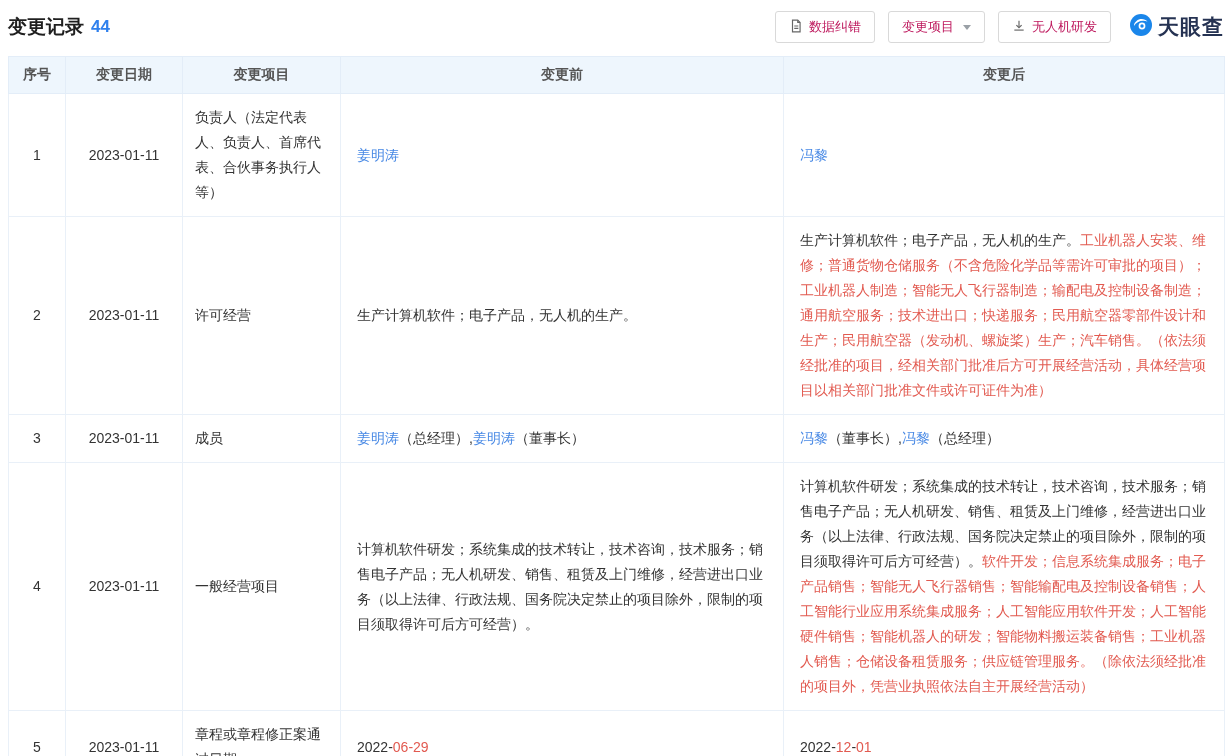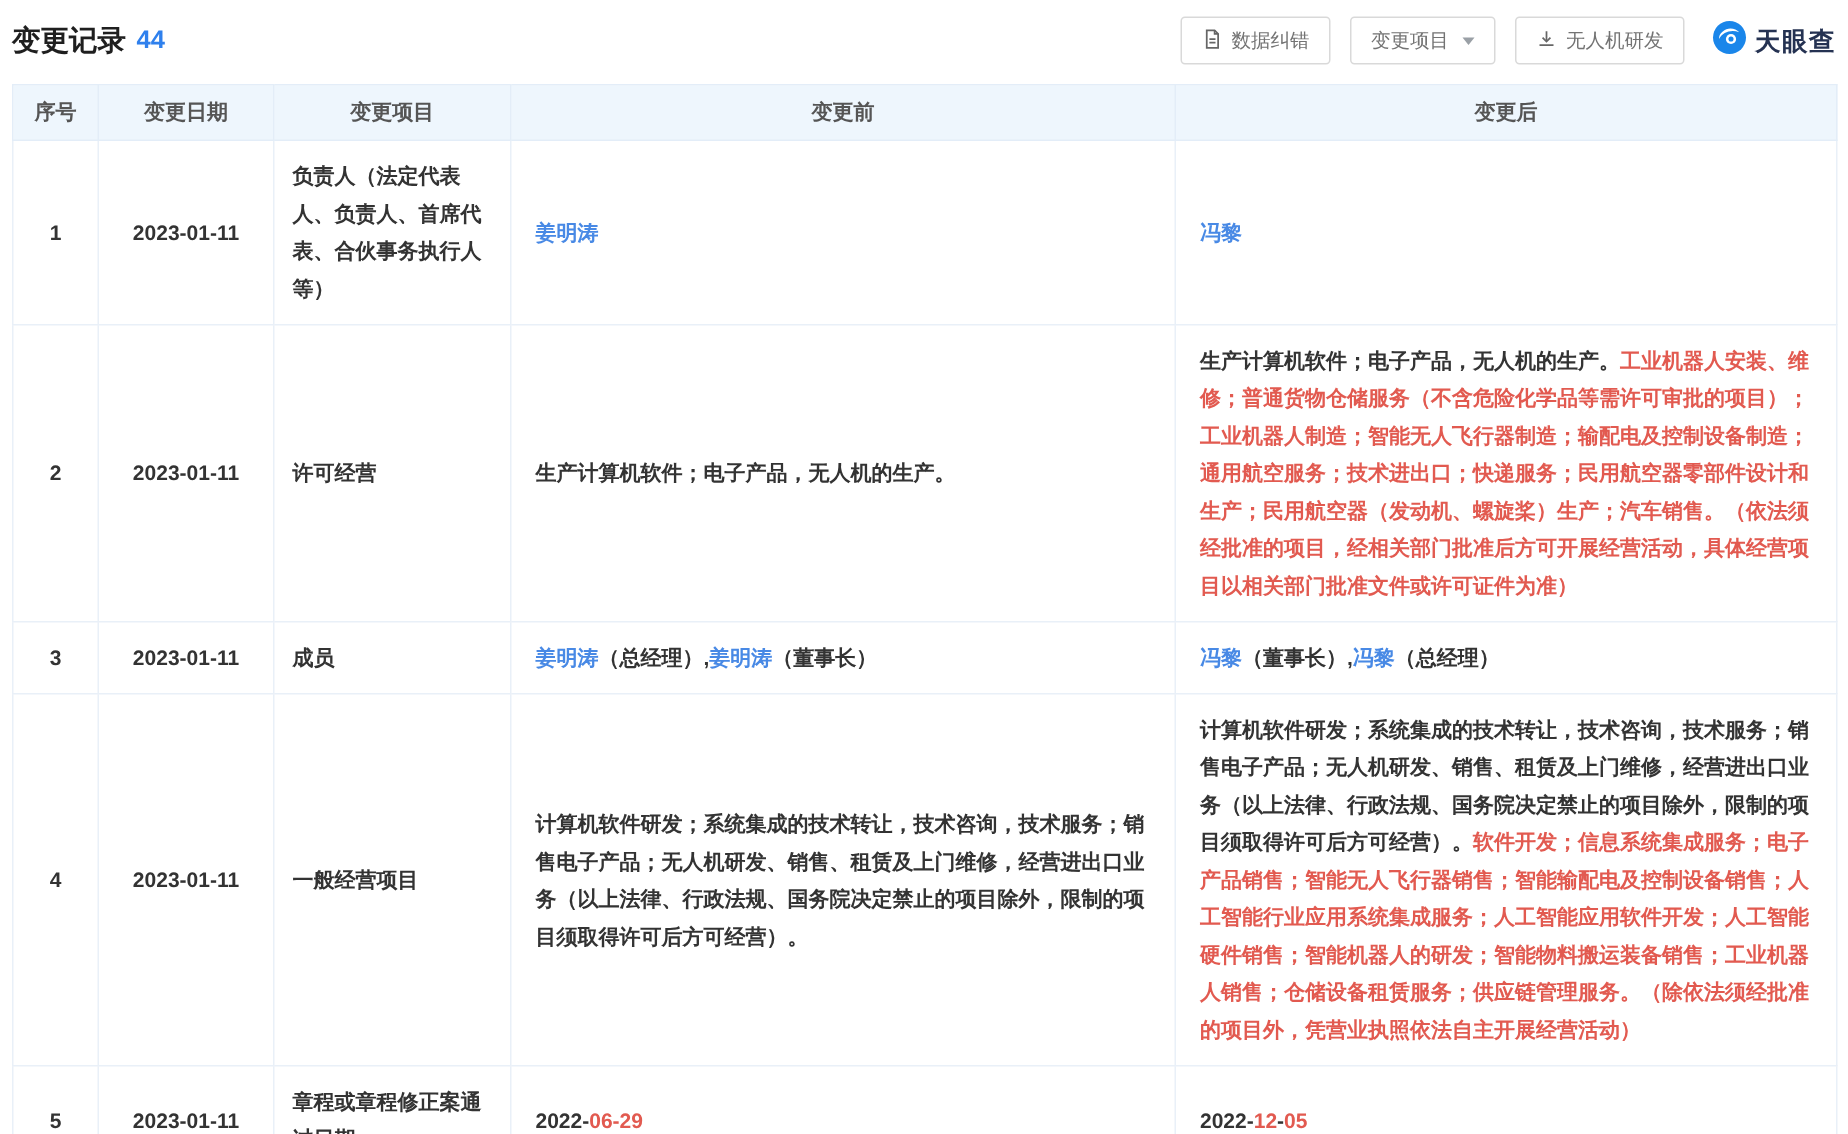--- a/index.html
+++ b/index.html
@@ -6,32 +6,32 @@
   html,body { width:1232px; height:756px; overflow:hidden; background:#fff;
     font-family:"Liberation Sans","DejaVu Sans",sans-serif; }
   .topbar { display:flex; align-items:center; padding:11px 8px 13px 8px; }
   .page-title { font-size:19px; font-weight:bold; color:#1f1f1f; }
   .record-count { font-size:17px; font-weight:bold; color:#2f80ed; margin-left:7px; }
   .notify-btn { margin-left:16px; display:inline-flex; align-items:center; gap:5px;
     background:#fffbee; border:1px solid #f8e2ae; color:#f5a623; font-size:13px;
     padding:4px 10px; border-radius:3px; cursor:pointer; }
   .spacer { flex:1; }
   .tool-btn { display:inline-flex; align-items:center; gap:6px; border:1px solid #d9d9d9;
-    background:#fff; color:#737373; font-size:13px; padding:6px 13px; border-radius:3px;
+    background:#fff; color:#be185d; font-size:13px; padding:6px 13px; border-radius:3px;
     margin-left:13px; cursor:pointer; white-space:nowrap; }
   .caret-down { width:0; height:0; border-left:4px solid transparent;
     border-right:4px solid transparent; border-top:5px solid #9aa0a6; margin-left:3px; }
   .logo { display:flex; align-items:center; gap:5px; margin-left:18px; }
-  .logo-text { font-size:17px; font-weight:bold; color:#253252; letter-spacing:1px; }
+  .logo-text { font-size:21px; font-weight:bold; color:#253252; letter-spacing:1px; }
 
   table.change-table { border-collapse:collapse; table-layout:fixed; width:1216px; margin:0 8px; }
   .change-table th { background:#eef6fd; border:1px solid #e3edf8; font-weight:bold;
     color:#555; font-size:14px; padding:9px 4px; text-align:center; }
   .change-table td { border:1px solid #e9f0f8; font-size:14px; color:#333;
-    padding:11px 10px; line-height:25px; vertical-align:middle; word-break:break-all;font-weight:bold; }
+    padding:11px 10px; line-height:25px; vertical-align:middle; word-break:break-all; }
   td.col-no, td.col-date { text-align:center; }
   td.col-item { padding:11px 12px; }
   td.col-before, td.col-after { padding:11px 16px; }
   .seg-red { color:#e25a50; }
   .seg-plain { color:#333; }
   .person-link { color:#4889e5; cursor:pointer; text-decoration:none; }
   .icon-svg { display:inline-block; vertical-align:middle; }
 </style>
 </head>
 <body>
@@ -127,16 +127,16 @@
         <td class="col-date">2023-01-11</td>
         <td class="col-item">一般经营项目</td>
         <td class="col-before"><span class="seg-plain">计算机软件研发；系统集成的技术转让，技术咨询，技术服务；销售电子产品；无人机研发、销售、租赁及上门维修，经营进出口业务（以上法律、行政法规、国务院决定禁止的项目除外，限制的项目须取得许可后方可经营）。</span></td>
         <td class="col-after"><span class="seg-plain">计算机软件研发；系统集成的技术转让，技术咨询，技术服务；销售电子产品；无人机研发、销售、租赁及上门维修，经营进出口业务（以上法律、行政法规、国务院决定禁止的项目除外，限制的项目须取得许可后方可经营）。</span><span class="seg-red">软件开发；信息系统集成服务；电子产品销售；智能无人飞行器销售；智能输配电及控制设备销售；人工智能行业应用系统集成服务；人工智能应用软件开发；人工智能硬件销售；智能机器人的研发；智能物料搬运装备销售；工业机器人销售；仓储设备租赁服务；供应链管理服务。（除依法须经批准的项目外，凭营业执照依法自主开展经营活动）</span></td>
       </tr>
       <tr>
         <td class="col-no">5</td>
         <td class="col-date">2023-01-11</td>
         <td class="col-item">章程或章程修正案通过日期</td>
         <td class="col-before"><span class="seg-plain">2022-</span><span class="seg-red">06-29</span></td>
-        <td class="col-after"><span class="seg-plain">2022-</span><span class="seg-red">12</span><span class="seg-plain">-</span><span class="seg-red">05</span></td>
+        <td class="col-after"><span class="seg-plain">2022-</span><span class="seg-red">12</span><span class="seg-plain">-</span><span class="seg-red">01</span></td>
       </tr>
     </tbody>
 </table>
 
 </body></html>

